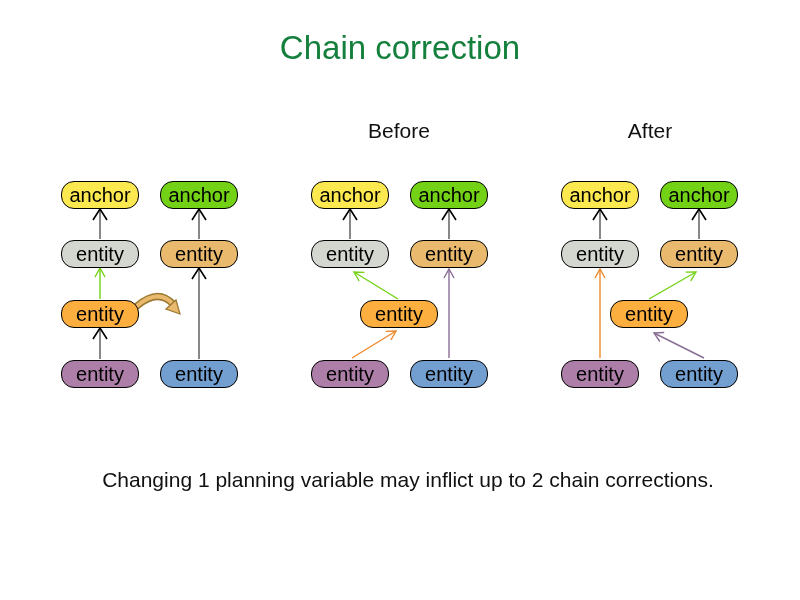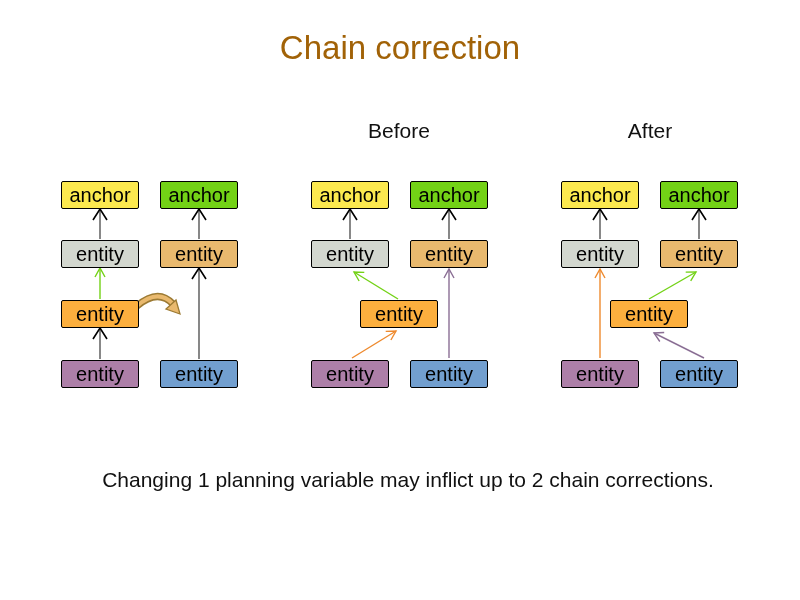--- a/index.html
+++ b/index.html
@@ -2,33 +2,33 @@
 <html><head>
 <meta charset="utf-8">
 <style>
   html,body{margin:0;padding:0;background:#ffffff;}
   .canvas{
     position:relative;width:800px;height:600px;background:#ffffff;overflow:hidden;
     font-family:"Liberation Sans", sans-serif;color:#000;
   }
   .title{
     position:absolute;left:0;top:30px;width:800px;text-align:center;
-    font-size:33px;line-height:1.1;color:#a16207;
+    font-size:33px;line-height:1.1;color:#15803d;
   }
   .group-label{
     position:absolute;top:119px;width:200px;text-align:center;
     font-size:21px;color:#111;
   }
   .caption{
     position:absolute;left:0;top:468px;width:800px;text-align:center;
     font-size:21px;color:#111;padding-left:8px;
   }
   .node{
     position:absolute;width:78px;height:28px;box-sizing:border-box;
-    border:1.5px solid #000;border-radius:2px;
+    border:1.5px solid #000;border-radius:13px;
     display:flex;align-items:center;justify-content:center;
     font-size:20px;line-height:1;
   }
   .n-yellow{background:#FCE94F;}
   .n-green{background:#73D216;}
   .n-gray{background:#D3D7CF;}
   .n-tan{background:#E9B96E;}
   .n-orange{background:#FCAF3E;}
   .n-purple{background:#AD7FA8;}
   .n-blue{background:#729FCF;}

